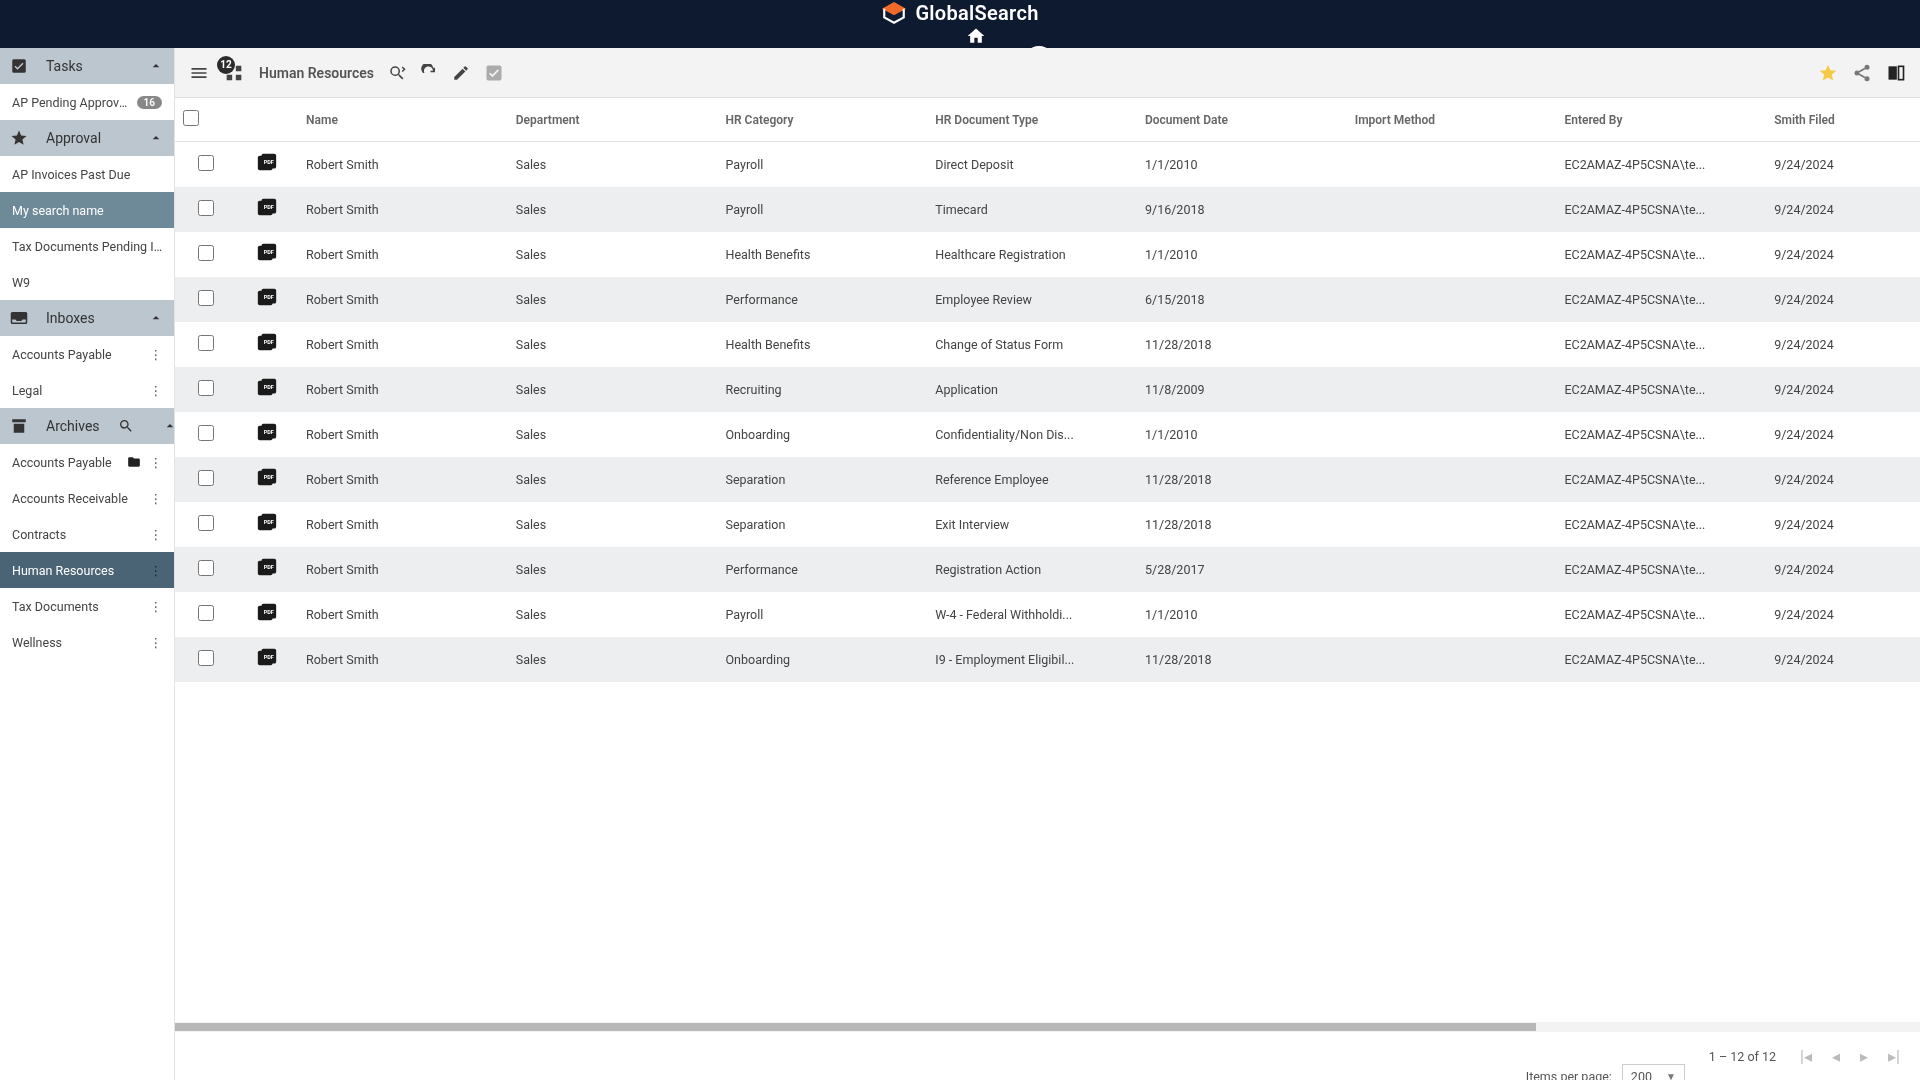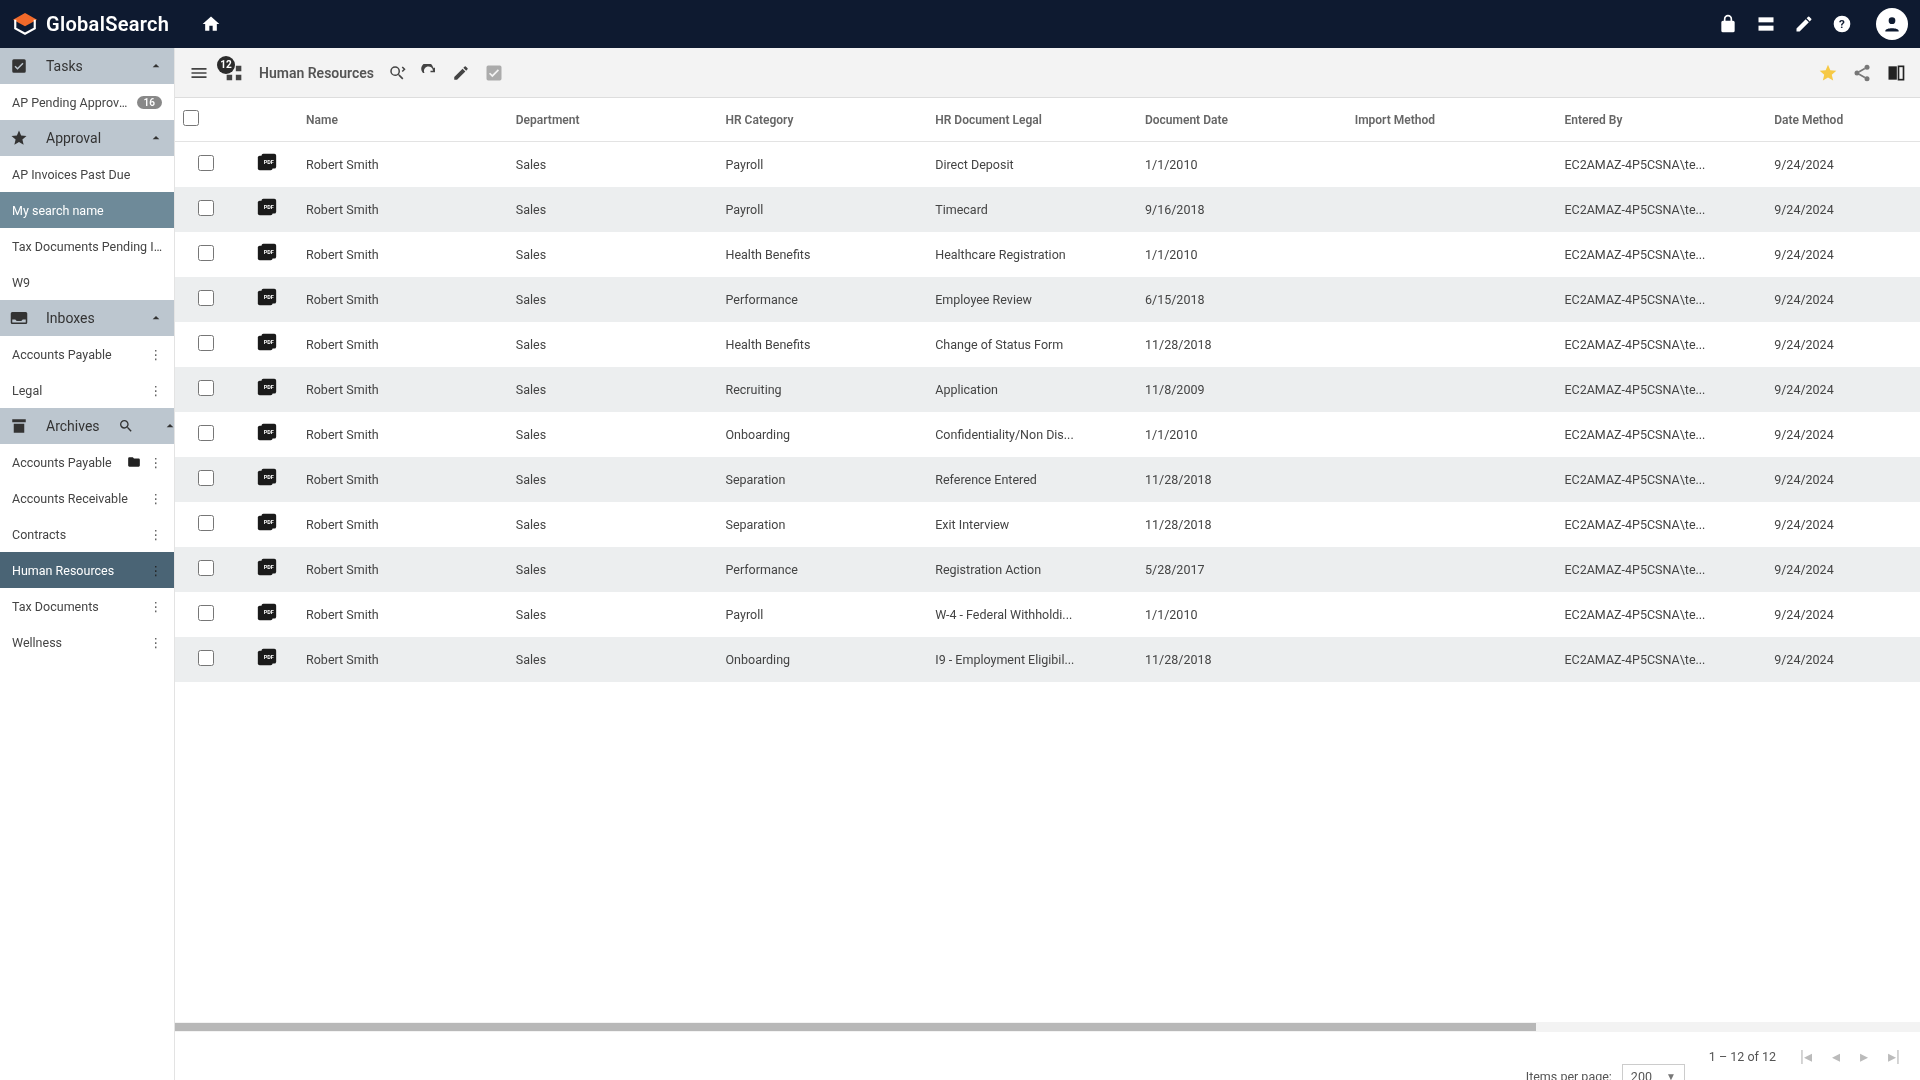--- a/index.html
+++ b/index.html
@@ -1,19 +1,19 @@
 <!DOCTYPE html>
 <html><head>
 <meta charset="utf-8">
 <style>
 * { box-sizing: border-box; margin: 0; padding: 0; }
 body { font-family: "Segoe UI", Roboto, Arial, sans-serif; font-size: 13px; color: #333; background: #fff; overflow: hidden; }
 
 
-.topbar { height: 48px; background: #0e1a30; display: flex; align-items: center; padding: 0 12px; color: #fff; }
+.topbar { height: 48px; background: #0e1a30; display: flex; align-items: center; padding: 0 12px; color: #fff; flex-direction: column; }
 .brand { display: flex; align-items: center; gap: 8px; font-size: 20px; font-weight: 600; letter-spacing: 0.3px; }
 .brand-icon svg { width: 26px; height: 26px; }
 .home-icon { margin-left: 32px; color: #fff; cursor: pointer; }
 .topbar-spacer { flex: 1; }
 .top-icons { display: flex; align-items: center; gap: 18px; }
 .top-icons .ticon { color: #fff; cursor: pointer; display: flex; }
 .avatar { width: 32px; height: 32px; border-radius: 50%; background: #fff; display:flex; align-items:center; justify-content:center; margin-left: 6px;}
 .avatar svg { width:20px; height:20px; fill:#0e1a30; }
 
 
@@ -306,25 +306,25 @@
           <col style="width:150px">
             <col style="width:110px">
         </colgroup>
         <thead>
           <tr>
             <th class="chkcell"><input type="checkbox" style=""></th>
             <th class="iconcell"></th>
             <th>Name</th>
             <th>Department</th>
             <th>HR Category</th>
-            <th>HR Document Legal</th>
+            <th>HR Document Type</th>
             <th>Document Date</th>
             <th>Import Method</th>
             <th>Entered By</th>
-            <th>Date Method</th>
+            <th>Smith Filed</th>
           </tr>
         </thead>
         <tbody id="tbody">
             <tr>
               <td class="chkcell"><input type="checkbox" style=""></td>
               <td class="iconcell"><span class="pdf-icon-wrap">
                   <svg width="22" height="22" viewBox="0 0 24 24">
                     <rect x="2" y="4" width="16" height="16" rx="2" fill="#1a1a1a"></rect>
                     <rect x="6" y="2" width="16" height="16" rx="2" fill="#1a1a1a"></rect>
                     <text x="14" y="13" text-anchor="middle" font-size="6" fill="#fff" font-weight="700">PDF</text>
@@ -452,21 +452,21 @@
               <td class="iconcell"><span class="pdf-icon-wrap">
                   <svg width="22" height="22" viewBox="0 0 24 24">
                     <rect x="2" y="4" width="16" height="16" rx="2" fill="#1a1a1a"></rect>
                     <rect x="6" y="2" width="16" height="16" rx="2" fill="#1a1a1a"></rect>
                     <text x="14" y="13" text-anchor="middle" font-size="6" fill="#fff" font-weight="700">PDF</text>
                   </svg>
                 </span></td>
               <td>Robert Smith</td>
               <td>Sales</td>
               <td>Separation</td>
-              <td>Reference Entered</td>
+              <td>Reference Employee</td>
               <td>11/28/2018</td>
               <td></td>
               <td>EC2AMAZ-4P5CSNA\te...</td>
               <td>9/24/2024</td>
             </tr>
             <tr>
               <td class="chkcell"><input type="checkbox" style=""></td>
               <td class="iconcell"><span class="pdf-icon-wrap">
                   <svg width="22" height="22" viewBox="0 0 24 24">
                     <rect x="2" y="4" width="16" height="16" rx="2" fill="#1a1a1a"></rect>

